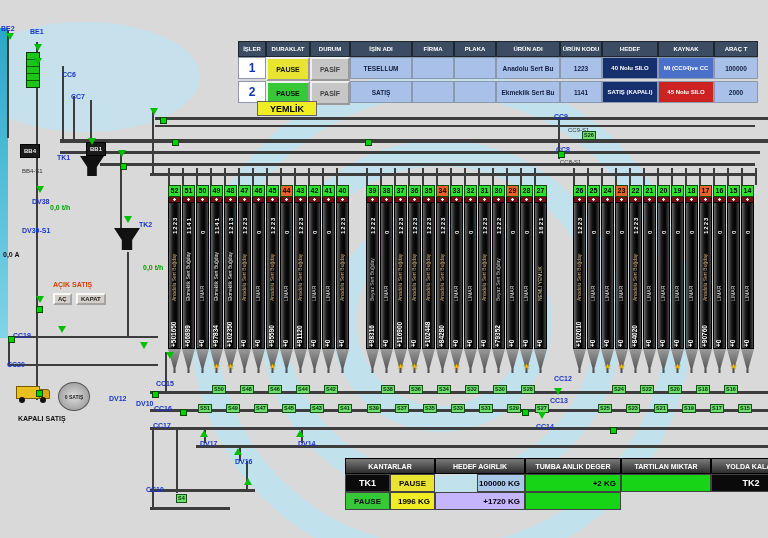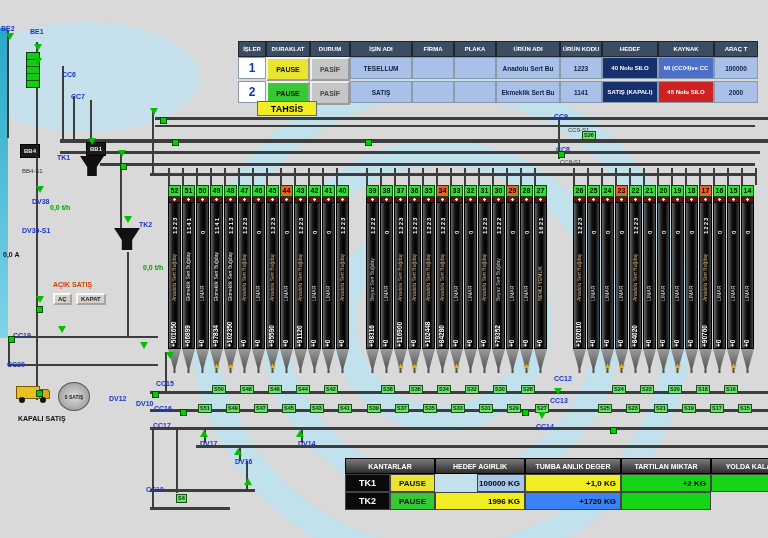--- a/index.html
+++ b/index.html
@@ -198,40 +198,39 @@
     <div class="jt-c jt-pasif">PASİF</div>
     <div class="jt-c jt-blue">SATIŞ</div>
     <div class="jt-c jt-blue"></div>
     <div class="jt-c jt-blue"></div>
     <div class="jt-c jt-blue">Ekmeklik Sert Bu</div>
     <div class="jt-c jt-blue">1141</div>
     <div class="jt-c jt-dark" style="background: rgb(22, 48, 110);">SATIŞ (KAPALI)</div>
     <div class="jt-c jt-dark" style="background: rgb(204, 34, 34);">45 Nolu SILO</div>
     <div class="jt-c jt-blue">2000</div>
   </div>
-  <div class="tahsis">TAHSİS</div>
+  <div class="tahsis">YEMLİK</div>
 
   <div class="kantar">
     <div class="kt-h span2">KANTARLAR</div>
     <div class="kt-h">HEDEF AGIRLIK</div>
     <div class="kt-h">TUMBA ANLIK DEGER</div>
     <div class="kt-h">TARTILAN MIKTAR</div>
     <div class="kt-h">YOLDA KALAN</div>
 
     <div class="kt-c kt-name">TK1</div>
     <div class="kt-c jt-btn" style="background: rgb(232, 228, 49);">PAUSE</div>
     <div class="kt-c kt-val" style="background: rgb(169, 200, 232); margin-left: 42px;">100000 KG</div>
-    <div class="kt-c kt-val" style="background: rgb(240, 238, 34);">+1,0 KG</div>
     <div class="kt-c kt-val" style="background: rgb(23, 212, 23);">+2 KG</div>
     <div class="kt-c kt-val" style="background: rgb(23, 212, 23);"></div>
 
     <div class="kt-c kt-name">TK2</div>
     <div class="kt-c jt-btn" style="background: rgb(55, 200, 55);">PAUSE</div>
     <div class="kt-c kt-val" style="background: rgb(240, 238, 34);">1996 KG</div>
-    <div class="kt-c kt-val" style="background: #3b82f6;">+1720 KG</div>
+    <div class="kt-c kt-val" style="background: #c4b5fd;">+1720 KG</div>
     <div class="kt-c kt-val" style="background: rgb(23, 212, 23);"></div>
   </div>
 <div class="silo-group" style="left: 168px;">
       <div class="silo-col">
         <div class="silo-num" style="background: rgb(48, 224, 48);">52</div>
         <div class="silo-led"></div>
         <div class="silo-body">
           <span class="v code">1223</span>
           <span class="v prod" style="color: rgb(212, 175, 122);">Anadolu Sert Buğday</span>
           <span class="v val">+501650</span>

